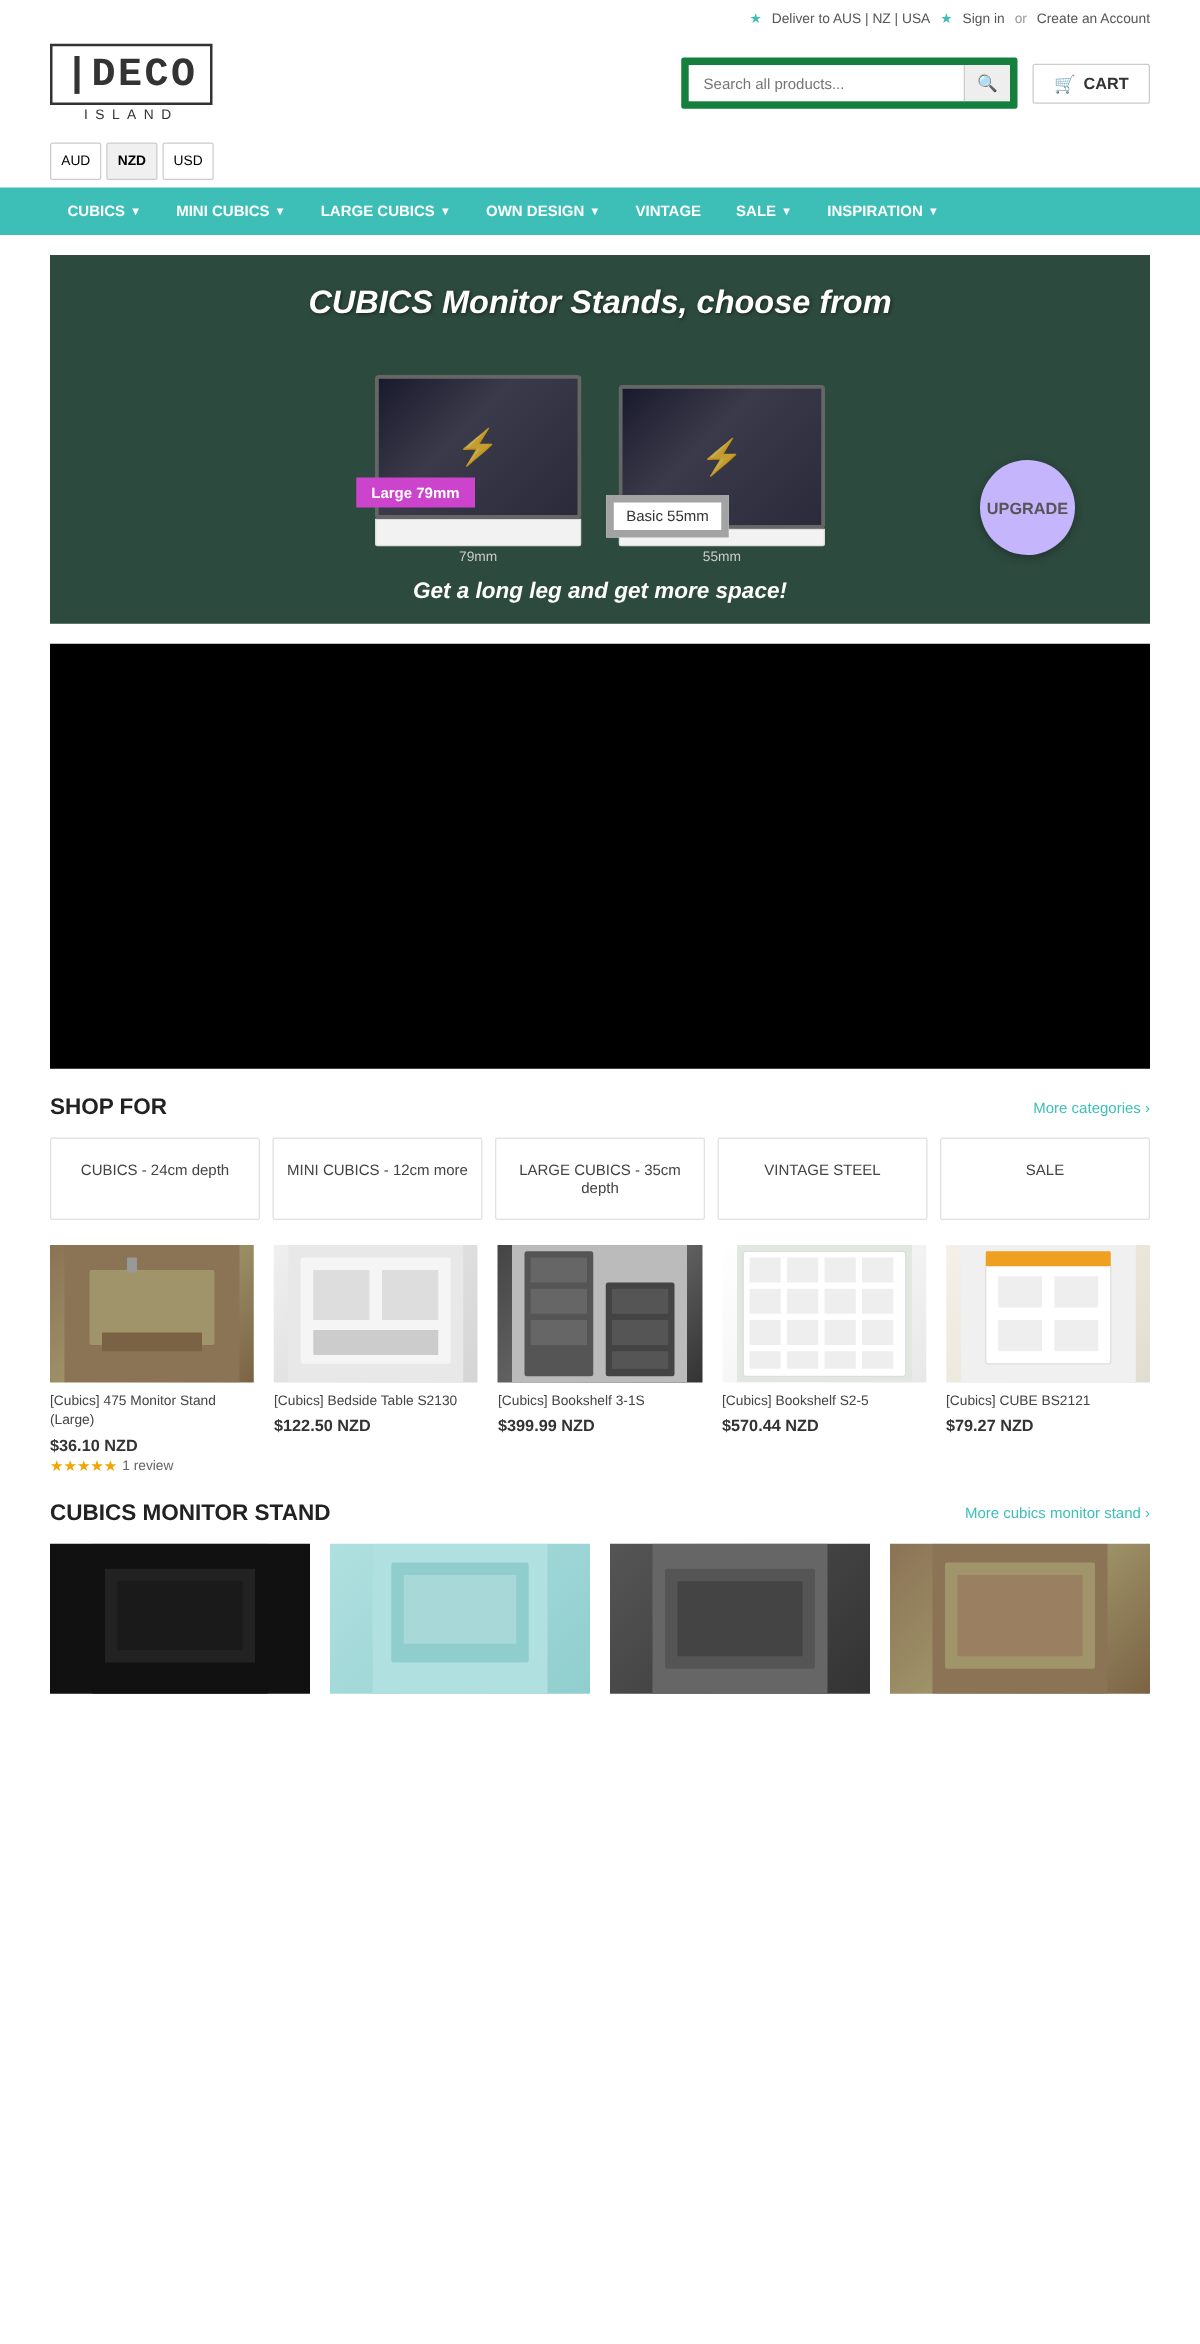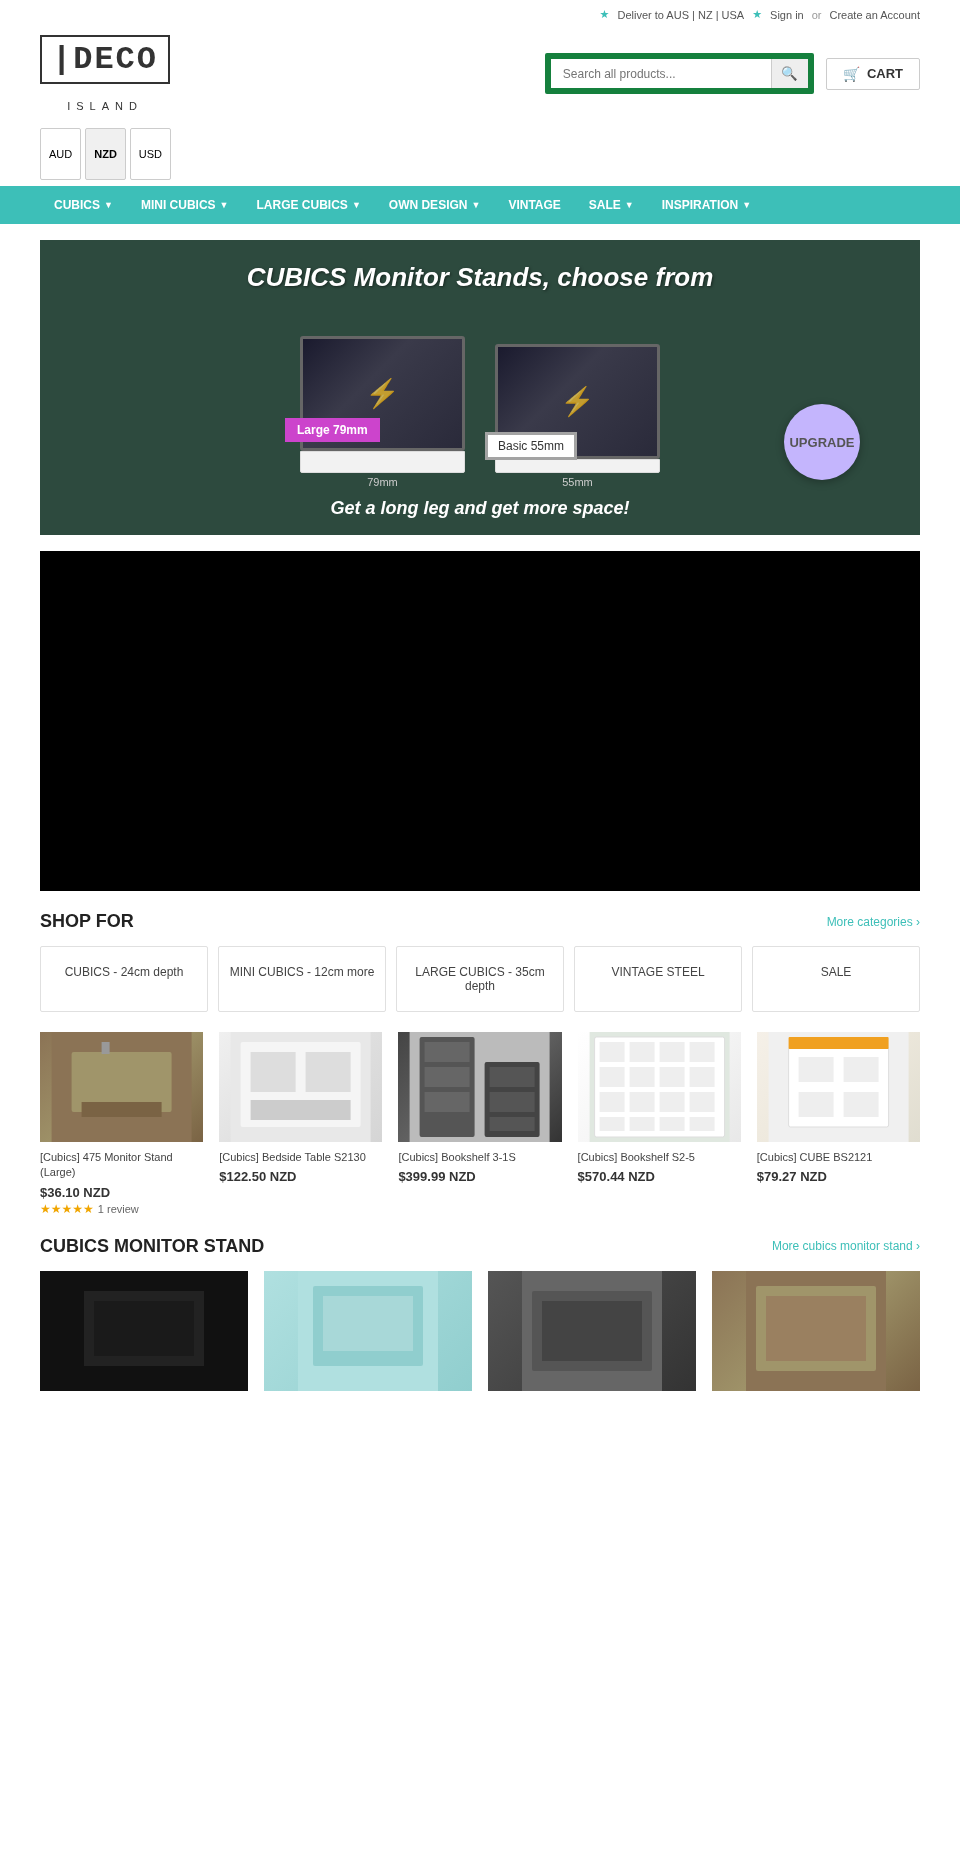--- a/index.html
+++ b/index.html
@@ -6,33 +6,33 @@
     body { font-family: Arial, Helvetica, sans-serif; font-size: 13px; color: #333; background: #fff; width: 960px; }
 
     
     .top-bar { display: flex; justify-content: flex-end; align-items: center; padding: 8px 40px 4px; gap: 8px; font-size: 11px; color: #555; }
     .top-bar a { color: #555; text-decoration: none; }
     .top-bar .separator { color: #999; }
 
     .header-main { display: flex; align-items: center; justify-content: space-between; padding: 10px 40px 10px; }
     .logo-area { display: flex; flex-direction: column; align-items: center; }
     .logo-text { font-size: 32px; font-weight: 700; letter-spacing: 2px; color: #333; font-family: 'Courier New', monospace; border: 2px solid #333; padding: 4px 10px; }
-    .logo-sub { font-size: 11px; letter-spacing: 6px; color: #333; margin-top: 16px; }
+    .logo-sub { font-size: 11px; letter-spacing: 6px; color: #333; margin-top: 2px; }
 
     .header-right { display: flex; align-items: center; gap: 12px; }
     .search-box { display: flex; align-items: center; border: 6px solid #15803d; border-radius: 2px; overflow: hidden; }
     .search-box input { border: none; outline: none; padding: 7px 12px; font-size: 12px; width: 220px; color: #999; }
     .search-box button { background: #eee; border: none; border-left: 1px solid #ccc; padding: 7px 10px; cursor: pointer; color: #555; }
 
     .cart-btn { display: flex; align-items: center; gap: 6px; border: 1px solid #ccc; padding: 7px 16px; border-radius: 2px; cursor: pointer; font-size: 13px; font-weight: bold; color: #333; text-decoration: none; }
     .cart-icon { font-size: 14px; }
 
     
     .currency-bar { padding: 6px 40px; display: flex; gap: 4px; }
-    .currency-btn { border: 1px solid #ccc; background: #fff; padding: 19px 8px; font-size: 11px; cursor: pointer; border-radius: 2px; }
+    .currency-btn { border: 1px solid #ccc; background: #fff; padding: 8px 8px; font-size: 11px; cursor: pointer; border-radius: 2px; }
     .currency-btn.active { background: #f0f0f0; font-weight: bold; }
 
     
     .nav-bar { background: #3dbfb8; display: flex; align-items: center; padding: 0 40px; }
     .nav-item { color: #fff; font-size: 12px; font-weight: bold; padding: 12px 14px; cursor: pointer; text-decoration: none; display: flex; align-items: center; gap: 4px; white-space: nowrap; }
     .nav-arrow { font-size: 9px; }
 
     
     .hero-banner { margin: 16px 40px; background: #2d4a3e; position: relative; overflow: hidden; height: 295px; }
     .hero-banner-content { width: 100%; height: 100%; position: relative; display: flex; flex-direction: column; }
@@ -158,21 +158,21 @@
         <div style="color:#ccc; font-size:11px; margin-top:3px;">79mm</div>
       </div>
 
       <div style="position:relative; display:flex; flex-direction:column; align-items:center;">
         <div style="width:165px; height:115px; background:#1a1a1a; border:3px solid #666; border-radius:3px; overflow:hidden;">
           <div style="width:100%; height:100%; background:linear-gradient(135deg, #1a1a2e 0%, #3a3a4a 40%, #2a2a3a 100%); display:flex; align-items:center; justify-content:center;">
             <div style="color:#cc4444; font-size:28px; opacity:0.7;">⚡</div>
           </div>
         </div>
         <div style="width:165px; height:14px; background:#f2f2f2; border-radius:0 0 2px 2px; border:1px solid #ddd;"></div>
-        <div style="position:absolute; top:88px; left:-10px; background:#fff; color:#333; font-size:12px; padding:4px 10px; z-index:10; border:3px solid #a3a3a3;">Basic 55mm</div>
+        <div style="position:absolute; top:88px; left:-10px; background:#fff; color:#333; font-size:12px; padding:4px 10px; z-index:10; border:6px solid #a3a3a3;">Basic 55mm</div>
         <div style="color:#ccc; font-size:11px; margin-top:3px;">55mm</div>
       </div>
 
       <div style="position:absolute; right:60px; bottom:8px; width:76px; height:76px; background:#c4b5fd; border-radius:50%; display:flex; align-items:center; justify-content:center; font-weight:900; font-size:13px; color:#555; text-align:center; box-shadow:0 2px 8px rgba(0,0,0,0.3);">
         <span>UPGRADE</span>
       </div>
     </div>
     <div class="hero-subtitle">Get a long leg and get more space!</div>
   </div>
 </div>

